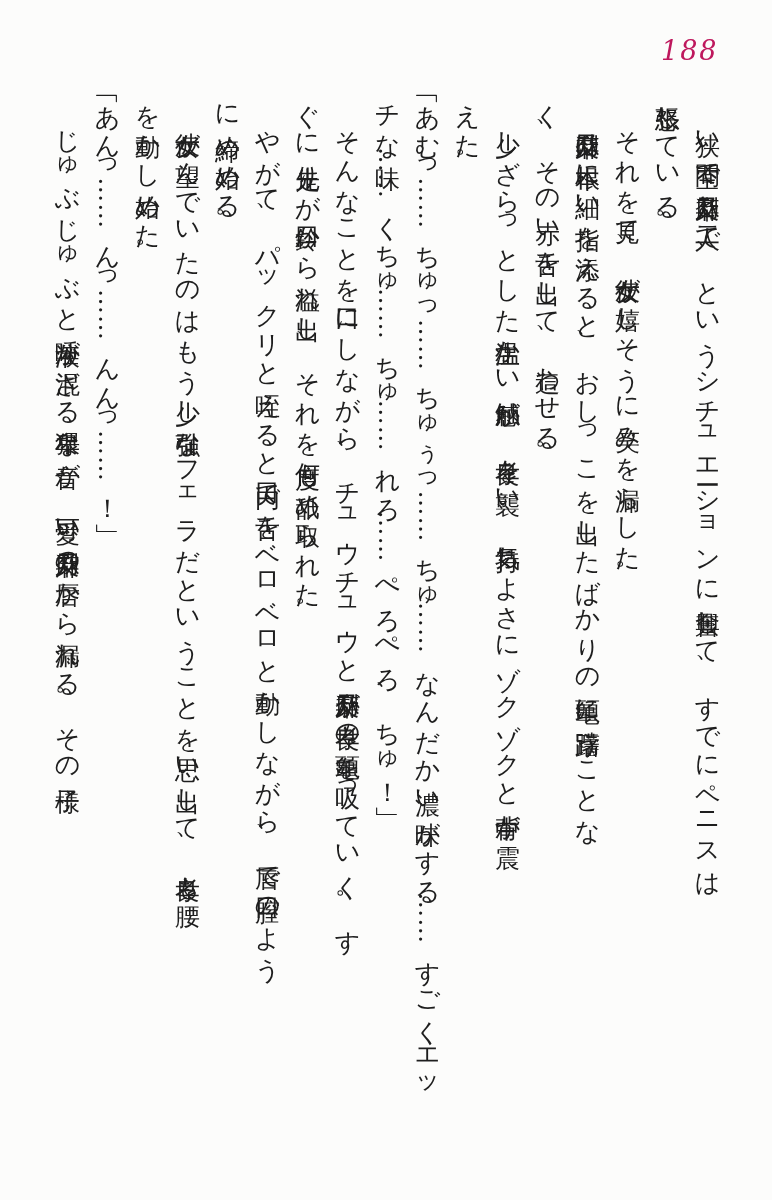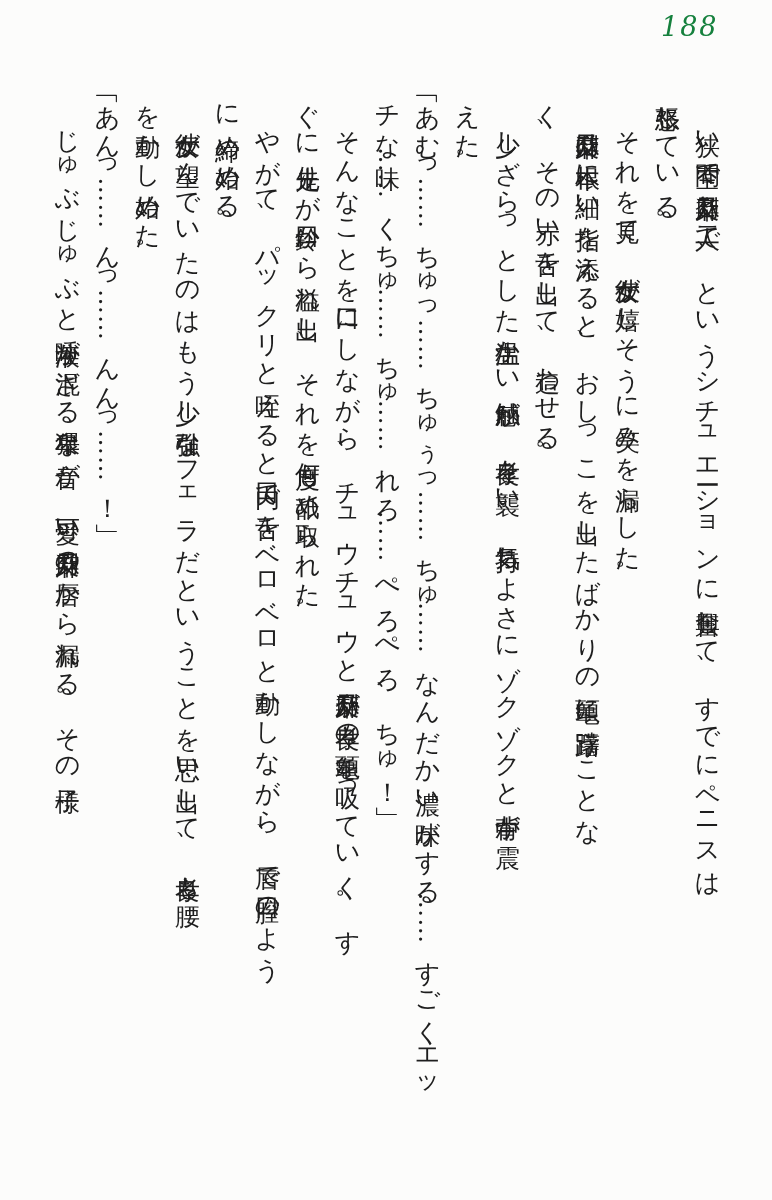--- a/index.html
+++ b/index.html
@@ -49,21 +49,21 @@
   }
   .tline.indent {
     text-indent: 26px;      
   }
 </style>
 </head>
 <body style="background: rgb(252, 252, 251);">
 
 <div class="page">
 
-  <div class="page-number" style="color: #15803d;">188</div>
+  <div class="page-number" style="color: #be185d; margin-top: 24px;">188</div>
 
   <div class="text-block" style="color: rgb(30, 30, 30);">
     <div class="tline indent">狭い空間で麻梨乃と二人で、というシチュエーションに興奮して、すでにペニスは</div>
     <div class="tline">怒張している。</div>
     <div class="tline indent">それを見て、彼女が嬉しそうに笑みを漏らした。</div>
     <div class="tline indent">麻梨乃は根本に細い指を添えると、おしっこを出したばかりの亀頭に躊躇うことな</div>
     <div class="tline">く、その赤い舌を出して、這わせる。</div>
     <div class="tline indent">少しざらっとした生温かい感触が、良孝を襲い、気持ちよさにゾクゾクと背中が震</div>
     <div class="tline">えた。</div>
     <div class="tline">「あむっ……ちゅっ……ちゅぅっ……ちゅ……なんだか濃い味がする……すごくエッ</div>

